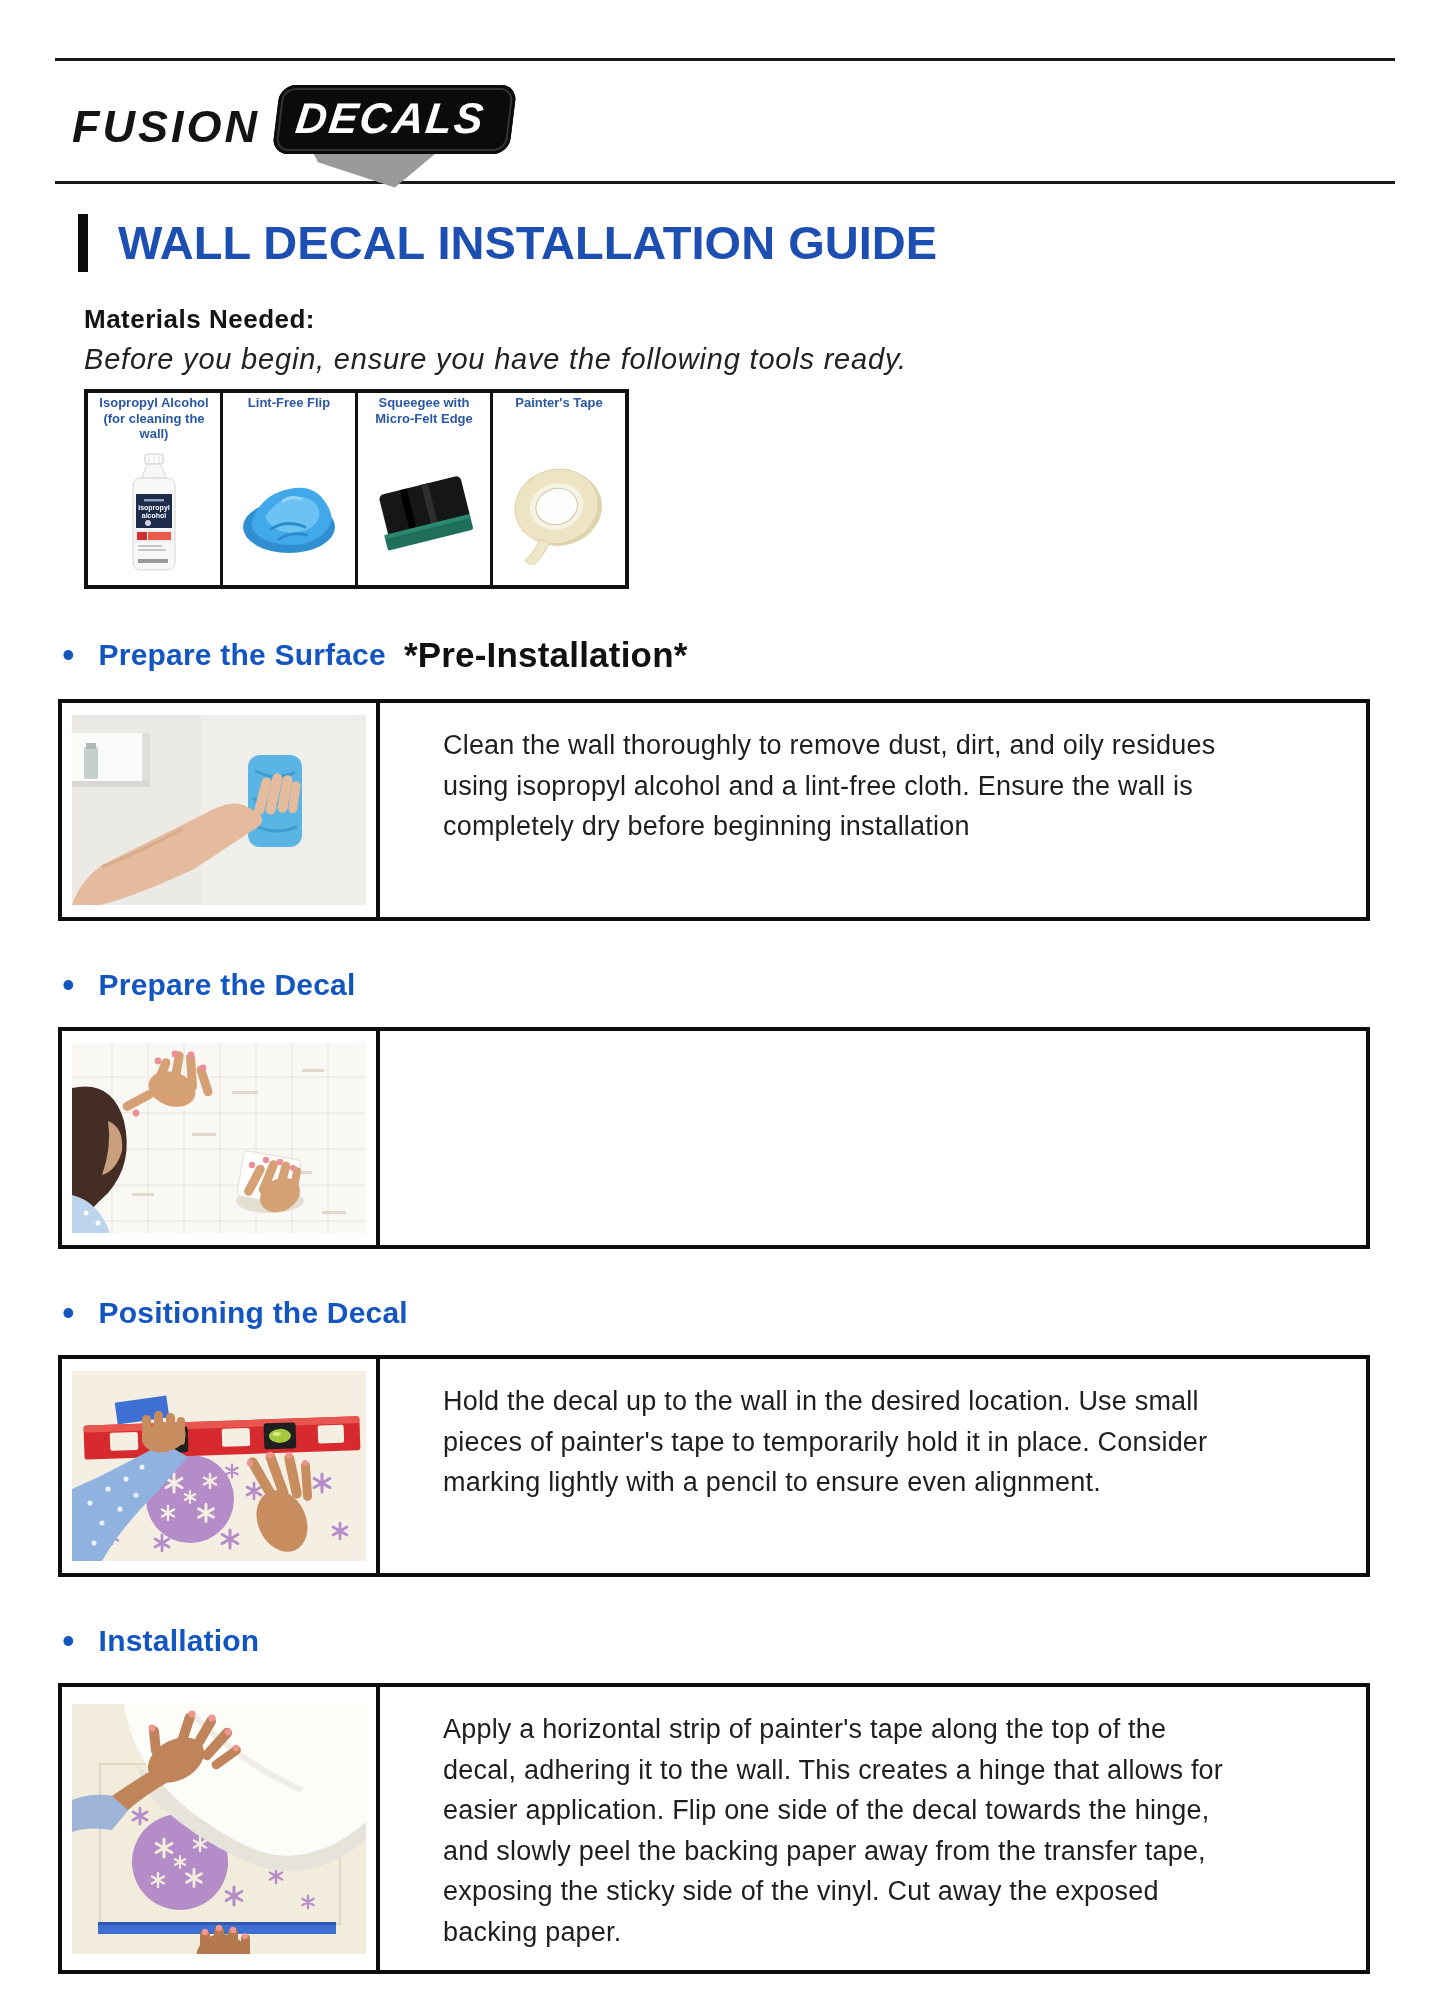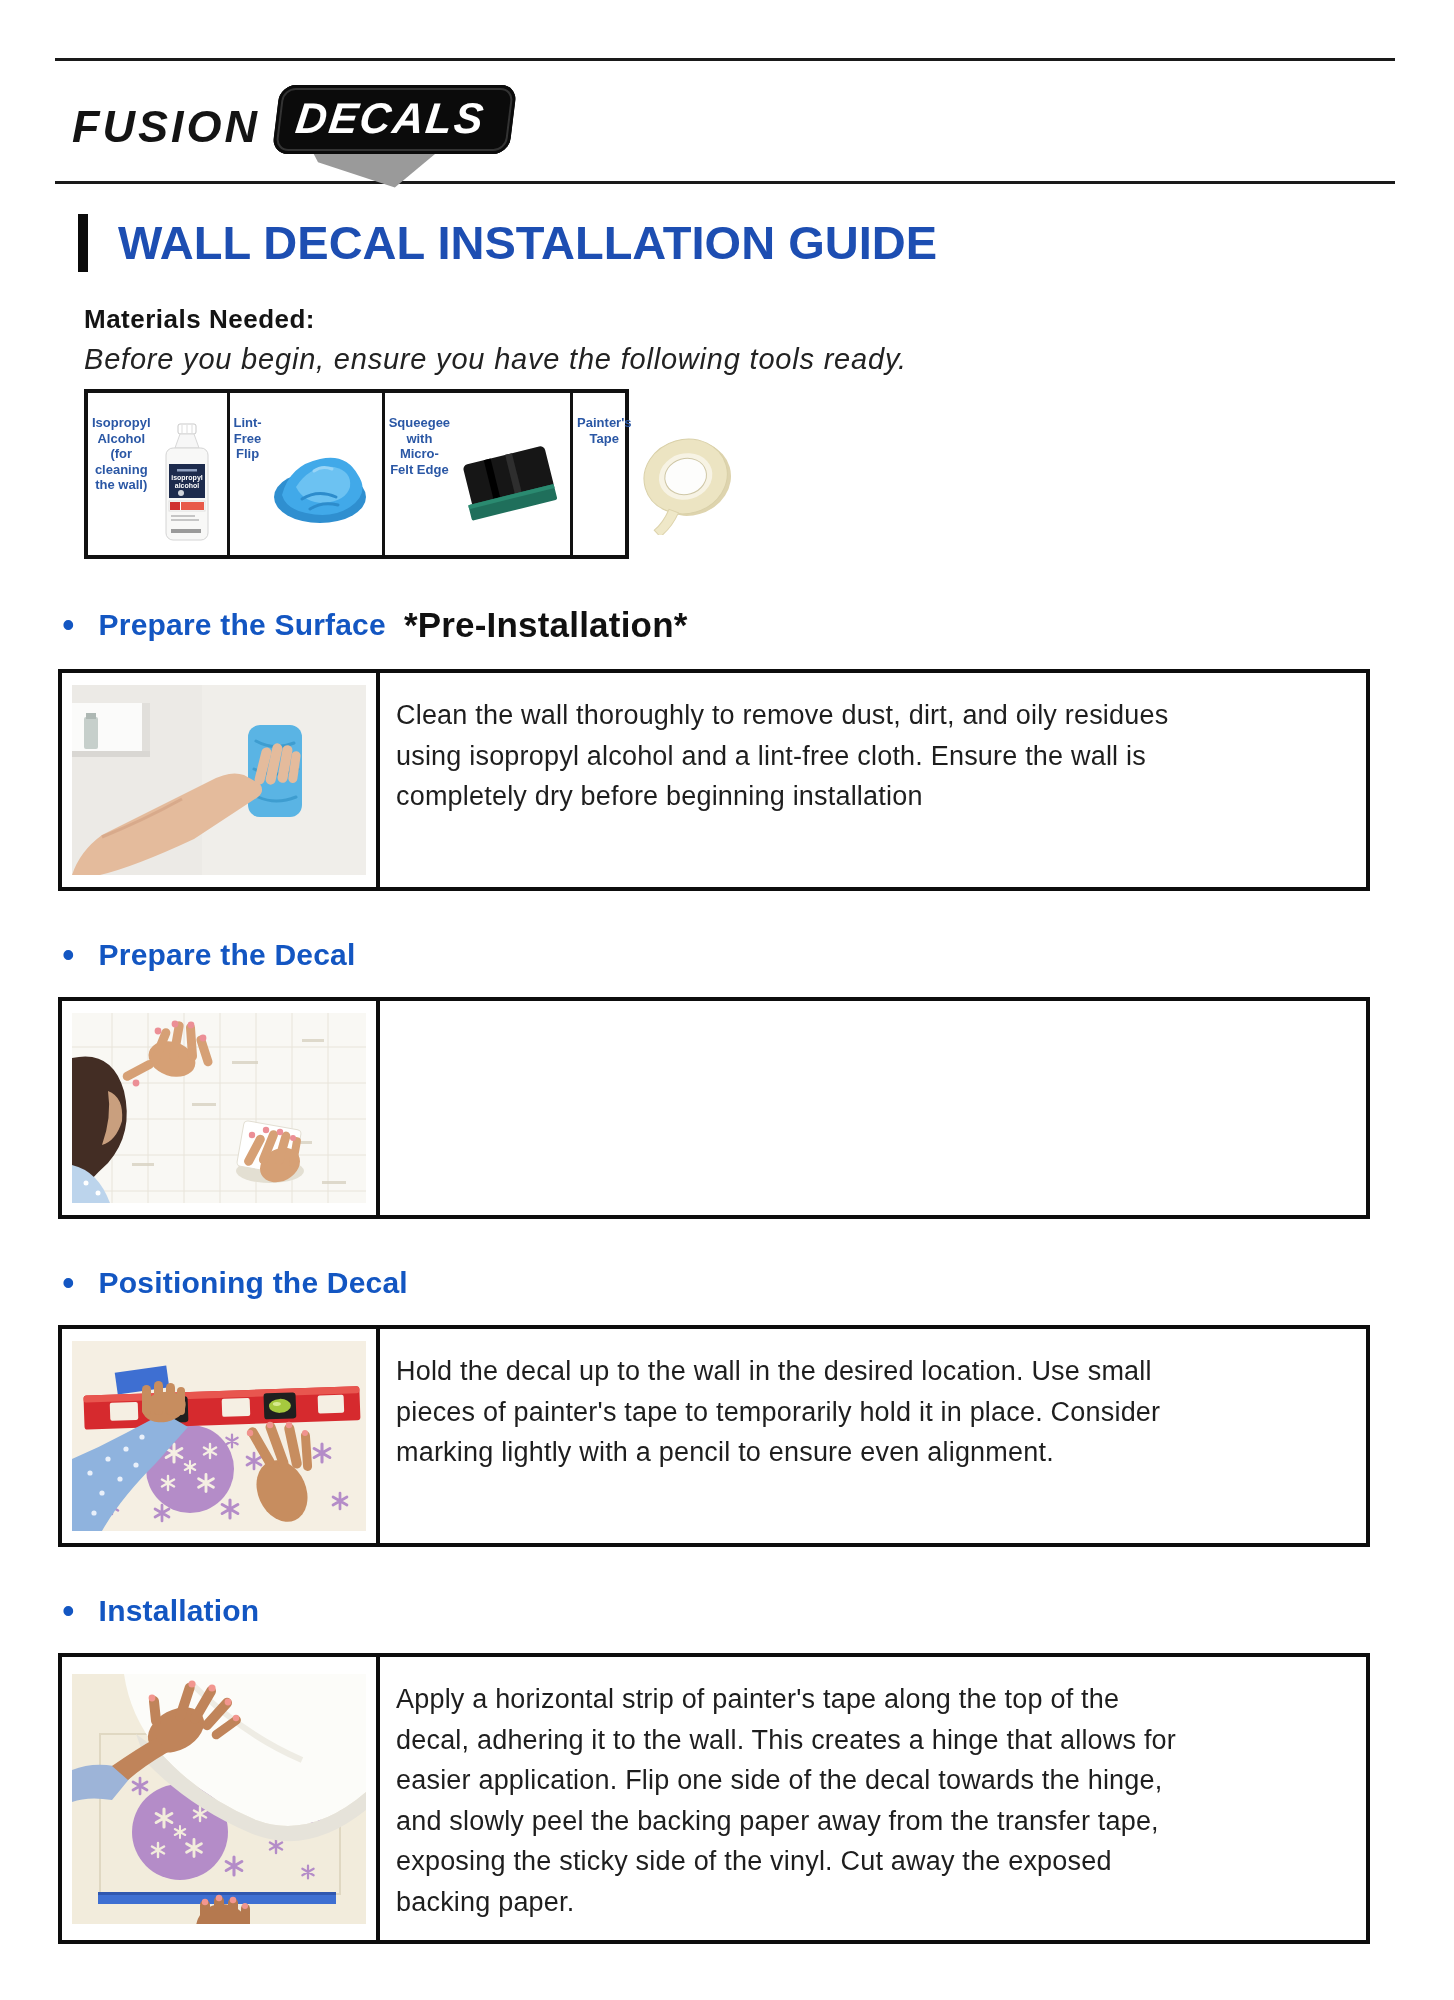--- a/index.html
+++ b/index.html
@@ -26,36 +26,36 @@
   
   .title-row{margin:30px 0 0 78px;display:flex;align-items:center;gap:20px;}
   .title-bar{width:10px;height:58px;background:#0b0b0b;margin-right:10px;}
   h1{font-size:47px;font-weight:bold;color:#1d4eb2;margin:0;line-height:58px;letter-spacing:0;}
 
   
   .materials{margin:32px 0 0 84px;}
   .m-head{font-size:26px;font-weight:bold;letter-spacing:.5px;color:#141414;}
   .m-sub{font-size:29px;font-style:italic;margin-top:8px;letter-spacing:.8px;color:#222;}
   .m-table{margin-top:13px;display:flex;border:4px solid #111;width:545px;box-sizing:border-box;background:#fff;}
-  .m-cell{flex:1;border-right:3px solid #111;padding:22px 4px 8px;display:flex;box-sizing:border-box;}
+  .m-cell{flex:1;border-right:3px solid #111;padding:2px 4px 8px;display:flex;flex-direction:column;box-sizing:border-box;}
   .m-cell:last-child{border-right:none;}
   .m-label{color:#2a57a5;font-weight:bold;font-size:13px;line-height:1.2;text-align:center;min-height:50px;}
   .m-icon{height:128px;display:flex;align-items:center;justify-content:center;margin-top:4px;}
 
   
   .sections{margin-left:58px;}
   .sec-head{display:flex;align-items:center;margin:46px 0 24px 4px;}
   .bullet{color:#1356c2;font-size:36px;line-height:1;margin-right:24px;}
   h2{color:#1356c2;font-size:30px;font-weight:bold;margin:0;letter-spacing:.2px;}
   .note{color:#111;font-size:35px;font-weight:bold;margin-left:18px;letter-spacing:.2px;}
   .sec-box{width:1312px;border:4px solid #0d0d0d;display:flex;box-sizing:border-box;background:#fff;}
   .photo-cell{width:318px;min-width:318px;border-right:4px solid #0d0d0d;padding:12px 10px;box-sizing:border-box;
               display:flex;align-items:center;justify-content:center;}
   .photo-cell svg{display:block;}
-  .text-cell{flex:1;padding:22px 20px 18px 16px;box-sizing:border-box;}
+  .text-cell{flex:1;padding:22px 20px 18px 16px;box-sizing:border-box;margin-left:47px;}
   .text-cell p{margin:0;font-size:27px;line-height:1.5;max-width:800px;color:#1e1e1e;letter-spacing:.2px;}
 </style>
 </head>
 <body>
 
 <div class="rule top"></div>
 
 <div class="logo-row">
   <span class="logo-fusion">FUSION</span>
   <span class="badge-wrap">

